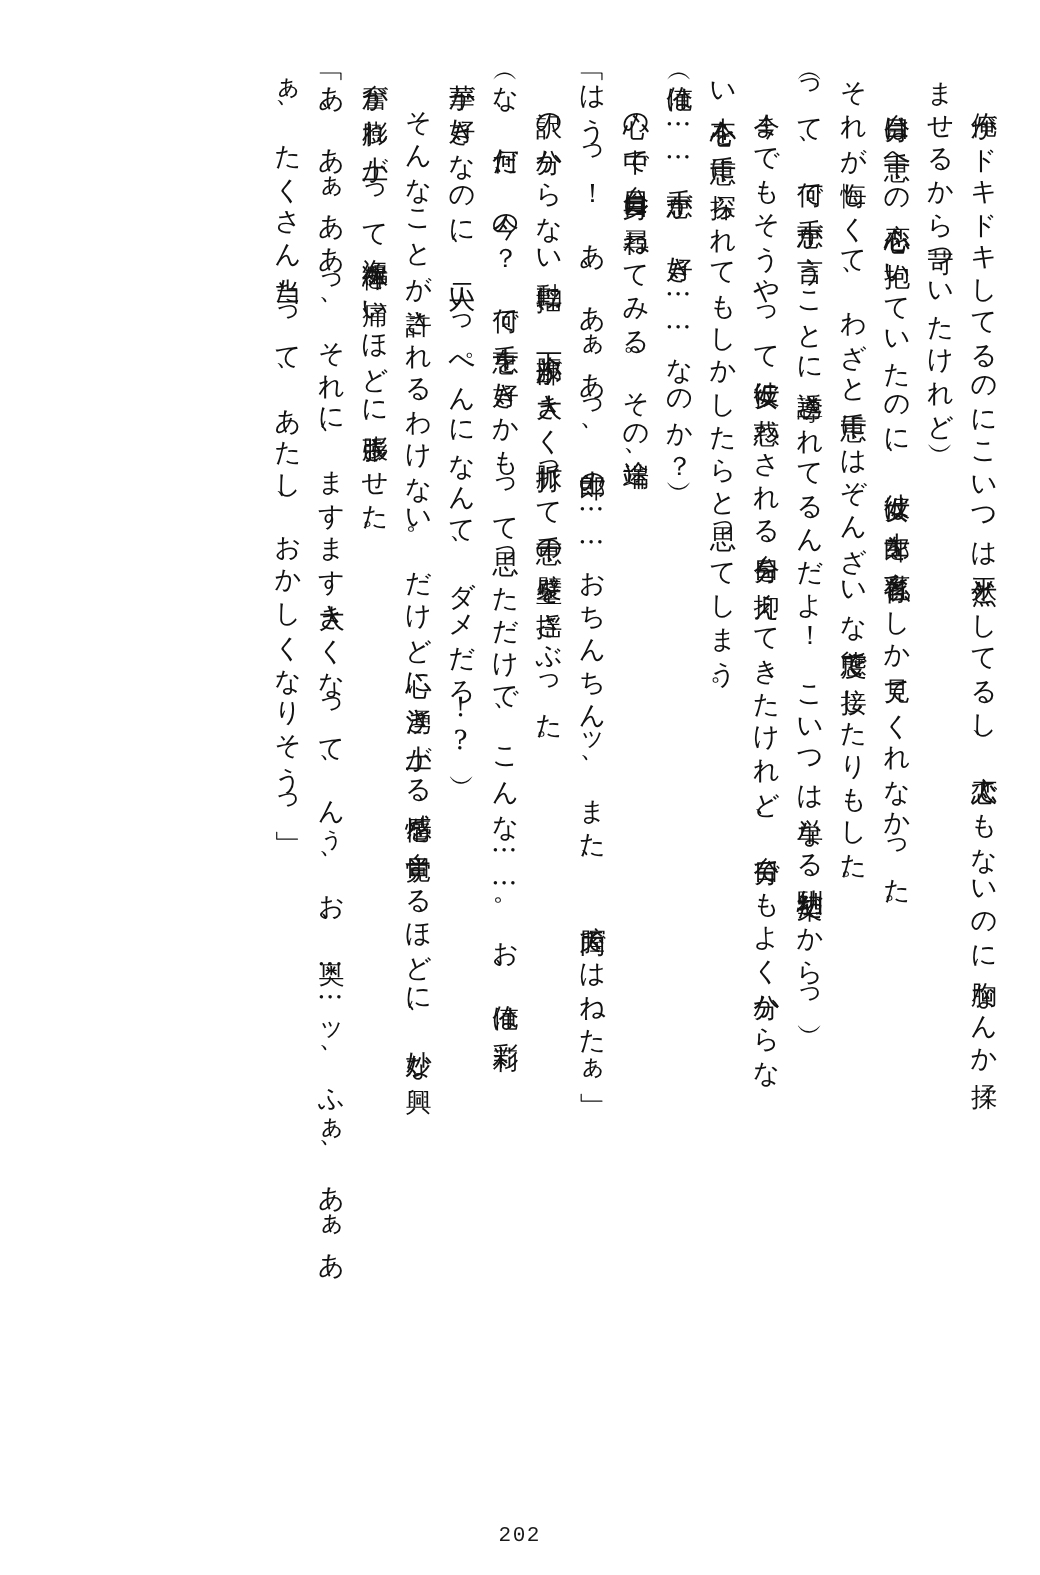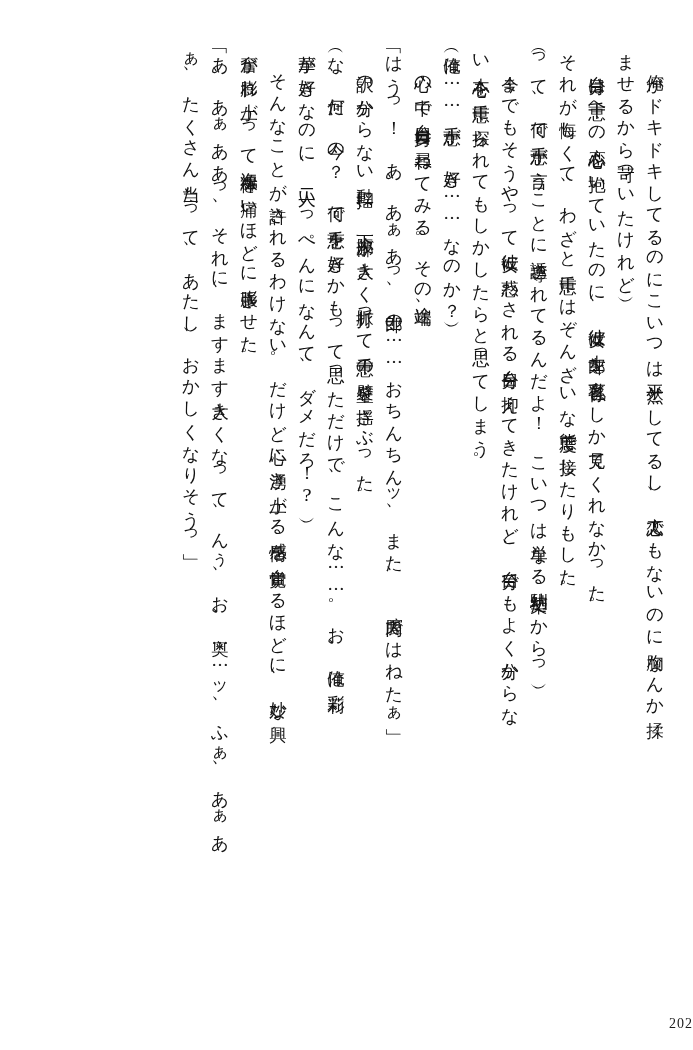--- a/index.html
+++ b/index.html
@@ -43,22 +43,22 @@
     flex: 0 0 29px;
     white-space: pre;
     overflow: visible;
     text-align: left;
   }
   .page-number {
     position: absolute;
     bottom: 18px;
     left: 0;
     right: 0;
-    text-align: right;
-    font-family: Liberation Serif, serif;
+    text-align: center;
+    font-family: Liberation Mono, monospace;
     font-size: 14px;
     color: #1a1a1a;
     letter-spacing: 1px;
   }
 </style>
 </head>
 <body>
 
 <div class="page">
   <div class="text-block">

